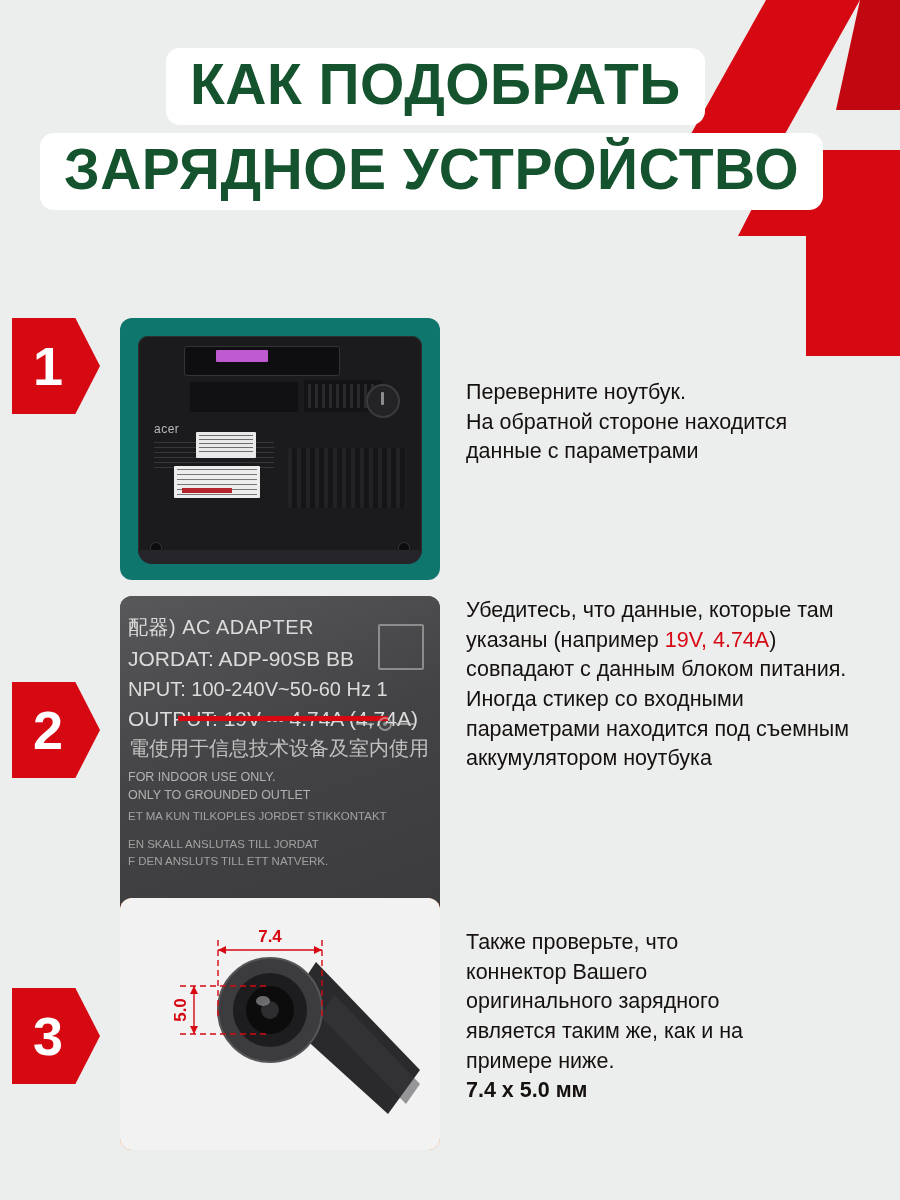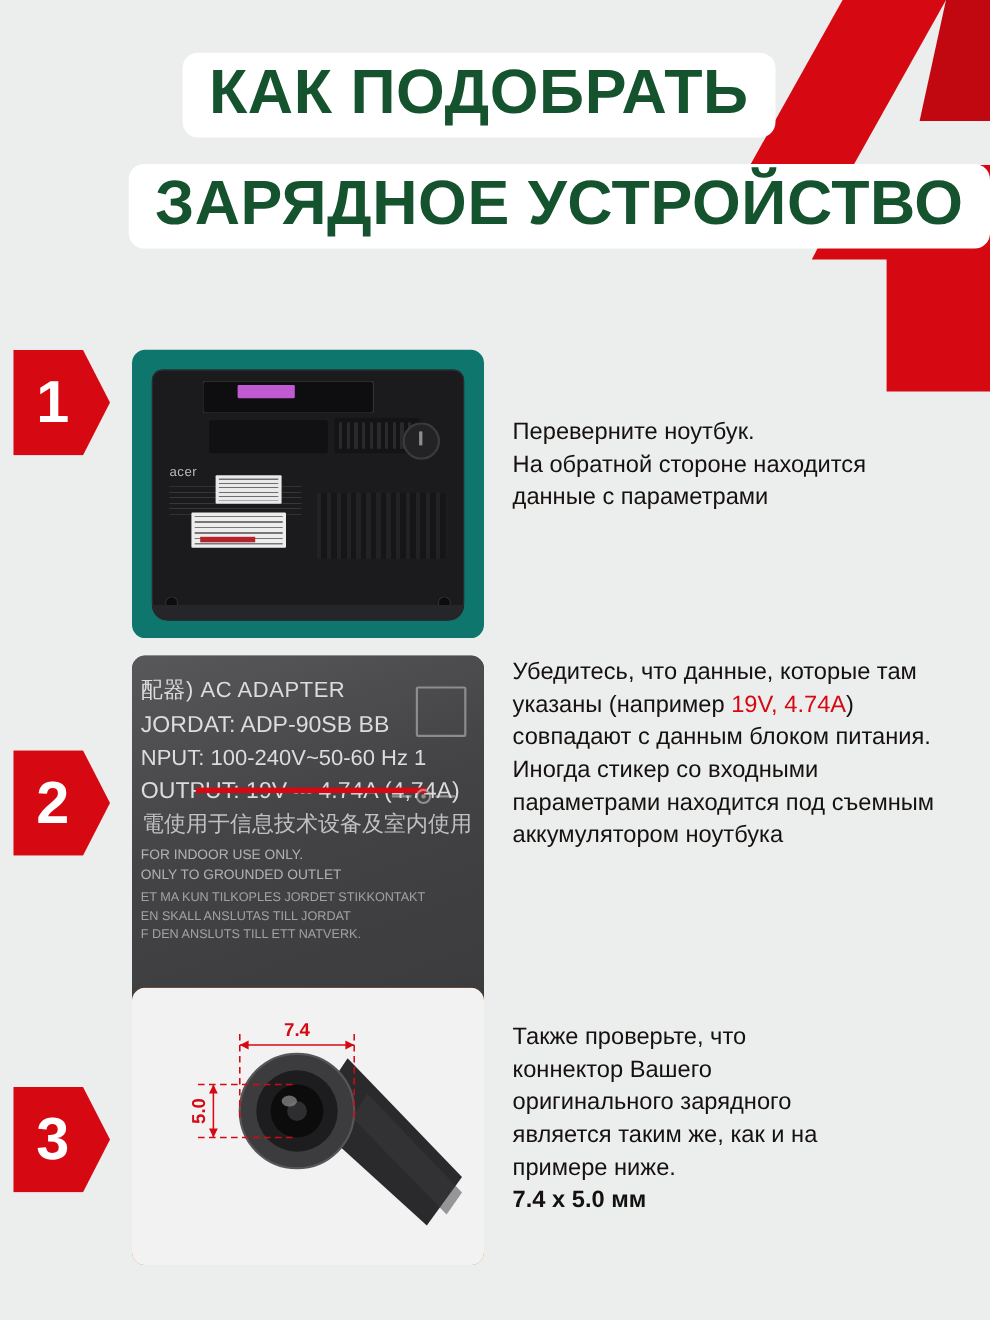--- a/index.html
+++ b/index.html
@@ -32,21 +32,21 @@
     position: absolute;
     top: 48px;
     left: 0;
     right: 0;
     z-index: 5;
   }
   .title-row {
     display: flex;
   }
   .title-row.row1 { justify-content: flex-start; padding-left: 166px; }
-  .title-row.row2 { justify-content: flex-end; padding-left: 40px; margin-top: 24px; }
+  .title-row.row2 { justify-content: flex-start; padding-left: 40px; margin-top: 8px; }
   .title-band {
     background: #ffffff;
     border-radius: 14px;
     padding: 8px 24px 12px 24px;
     display: inline-block;
   }
   .title-band h1 {
     margin: 0;
     font-size: 57px;
     line-height: 1.0;
@@ -213,21 +213,21 @@
     box-sizing:border-box;
   }
   .label2 .l-l1{ font-size:20px; letter-spacing:.5px; white-space:nowrap;}
   .label2 .l-l2{ font-size:21px; margin-top:6px; white-space:nowrap;}
   .label2 .l-l3{ font-size:20px; margin-top:7px; white-space:nowrap;}
   .label2 .l-l4{ font-size:21px; margin-top:6px; white-space:nowrap;}
   .label2 .l-cjk{ font-size:20px; margin-top:4px; opacity:.82; white-space:nowrap;text-align:center;}
   .label2 .l-sm{ font-size:12.5px; margin-top:8px; opacity:.72; white-space:nowrap;}
   .label2 .l-sm2{ font-size:12.5px; margin-top:4px; opacity:.72; white-space:nowrap;}
   .label2 .l-sm3{ font-size:11.5px; margin-top:8px; opacity:.62; white-space:nowrap;}
-  .label2 .l-sm4{ font-size:11.5px; margin-top:5px; opacity:.62; white-space:nowrap;}
+  .label2 .l-sm4{ font-size:11.5px; margin-top:16px; opacity:.62; white-space:nowrap;}
   .label2 .l-sm5{ font-size:11.5px; margin-top:5px; opacity:.62; white-space:nowrap;}
   .underline-red{
     position:absolute; left:58px; top:120px; width:210px; height:5px; background:#d60812;
   }
   .polarity{
     position:absolute; right:26px; top:118px; width:58px; height:20px; opacity:.55;
   }
   .ce-mark{
     position:absolute; right:16px; top:28px; width:42px; height:42px;
     border:2px solid #cfcfcf; opacity:.5; border-radius:2px;

